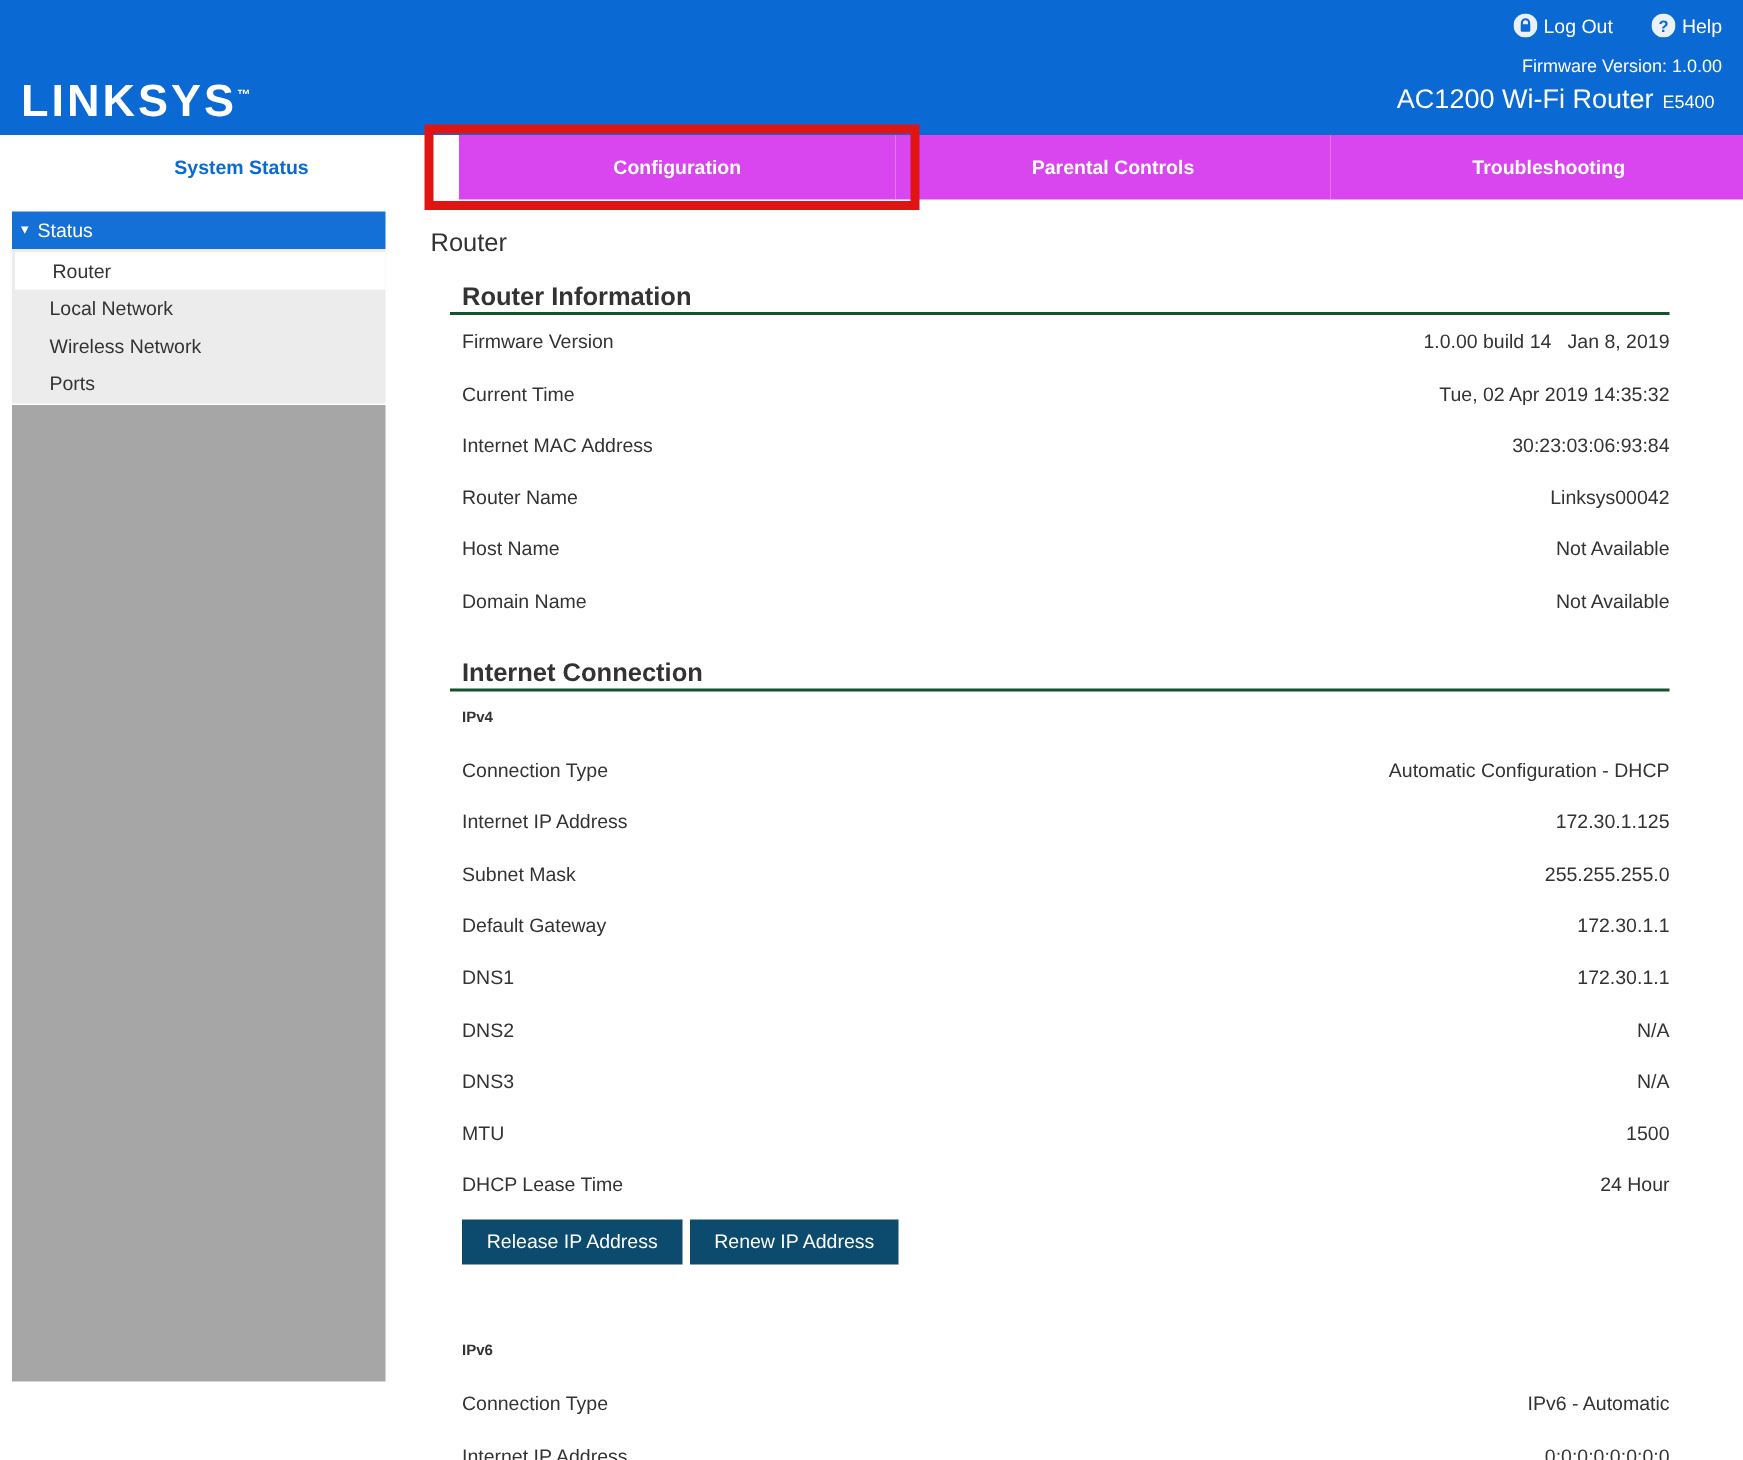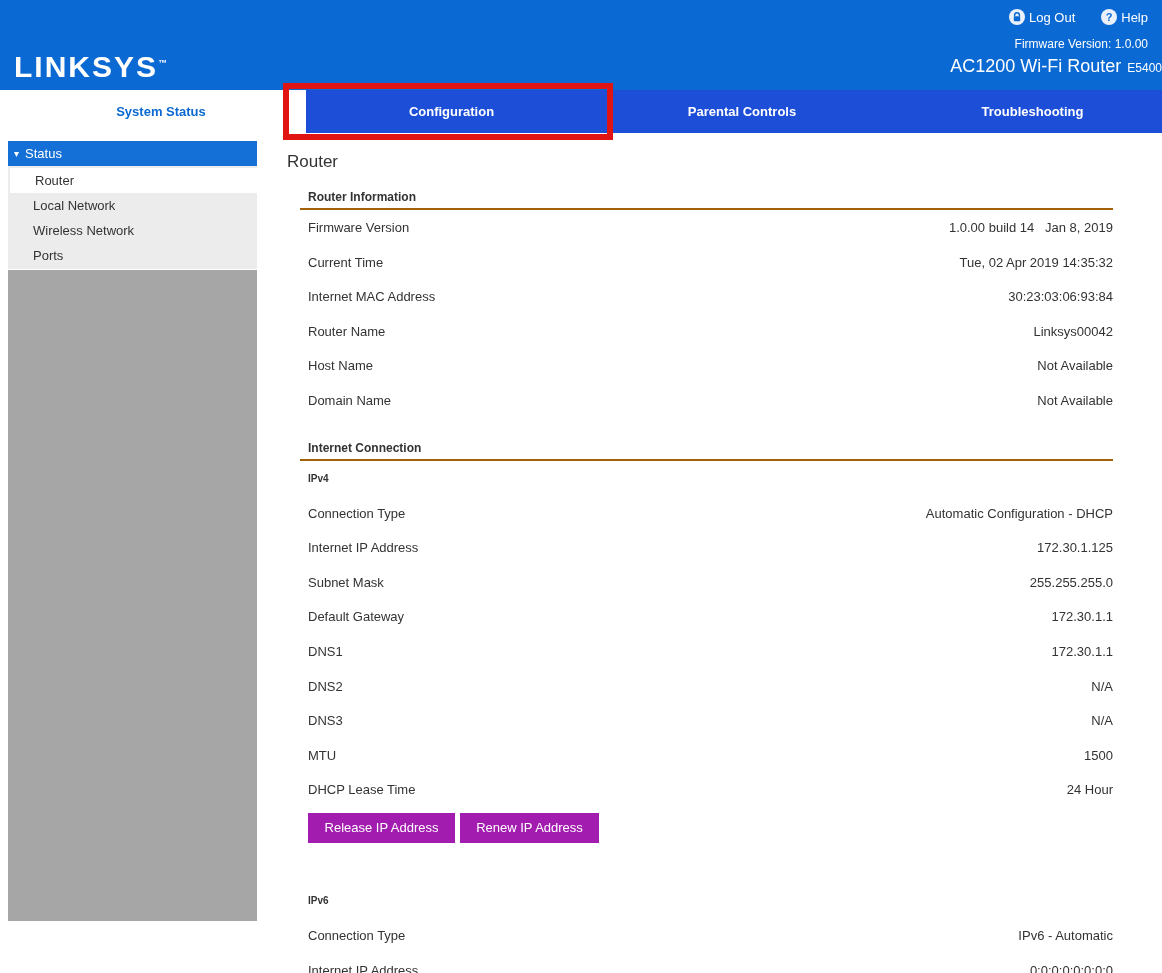--- a/index.html
+++ b/index.html
@@ -8,60 +8,60 @@
 
   
   .header { position:absolute; left:0; top:0; width:1162px; height:90px; background:#0a69d2; }
   .logo { position:absolute; left:14px; top:48px; color:#fff; font-size:30px; font-weight:bold;
           letter-spacing:2px; line-height:30px; }
   .logo sup { font-size:9px; letter-spacing:0; }
   .utils { position:absolute; right:14px; top:9px; display:flex; align-items:center; gap:26px; }
   .util { display:flex; align-items:center; gap:4px; color:#fff; font-size:13px; cursor:pointer; }
   .circ-icon { width:16px; height:16px; display:block; }
   .fw-line { position:absolute; right:14px; top:37px; color:#fff; font-size:12px; }
-  .prod-line { position:absolute; right:0; top:56px; color:#fff; font-size:18px; }
+  .prod-line { position:absolute; right:19px; top:56px; color:#fff; font-size:18px; }
   .prod-line .model { font-size:12px; margin-left:6px; }
 
   
   .navbar { position:absolute; left:16px; top:90px; width:1162px; height:43px; display:flex; }
   .tab { height:43px; display:flex; align-items:center; justify-content:center;
          font-size:13px; font-weight:bold; cursor:pointer; }
   .tab.active { background:#fff; color:#0a69d2; width:290px; }
-  .tab.dark { background:#1d4ed8; color:#fff; }
+  .tab.dark { background:#d946ef; color:#fff; }
   .tab-config { width:291px; } .tab-parental { width:290px; } .tab-trouble { width:291px; }
 
   
   .anno-box { position:absolute; left:283px; top:83px; width:330px; height:57px;
               border:6px solid #e11414; z-index:50; pointer-events:none; background:transparent; }
 
   
   .sidebar { position:absolute; left:8px; top:141px; width:249px; }
   .side-group-hdr { height:25px; background:#1470d6; color:#fff; font-size:13px;
                     display:flex; align-items:center; padding-left:6px; gap:6px; cursor:pointer; }
   .side-group-hdr .tri { font-size:10px; line-height:10px; }
   .side-panel { background:#ececec; padding:2px 0 1px 0; }
   .side-item { height:25px; line-height:25px; padding-left:25px; font-size:13px; color:#333; cursor:pointer; }
   .side-item.selected { background:#fff; margin-left:2px; }
   .side-gray { position:absolute; left:8px; top:270px; width:249px; height:651px; background:#a6a6a6; }
 
   
   .main { position:absolute; left:280px; top:141px; width:882px; }
   .page-title { margin:11px 0 0 7px; font-size:17px; font-weight:normal; line-height:20px; color:#333; }
   .section { margin-left:20px; width:813px; }
-  .sec-hdr { margin-top:18px; font-size:12px; font-weight:bold; padding:0 0 3px 8px;
-             border-bottom:2px solid #a16207; line-height:15px; }
+  .sec-hdr { margin-top:18px; font-size:17px; font-weight:bold; padding:0 0 3px 8px;
+             border-bottom:2px solid #14532d; line-height:15px; }
   .sec-hdr.ic { margin-top:12px; }
   .sub-title { font-size:10px; font-weight:bold; padding-left:8px; line-height:15px; margin-top:10px; }
   .rows { margin-top:11px; }
   .rows.ipv4 { margin-top:21px; } .rows.ipv6 { margin-top:21px; }
   .row { height:34.6px; display:flex; font-size:13px; line-height:14px;justify-content:space-between; }
   .row .lbl { width:239px; padding-left:8px; }
   .row .val { white-space:pre; }
   .btn-row { display:flex; gap:5px; margin:-5px 0 0 8px; }
-  .btn { height:30px; background:#a21caf; color:#fff; font-size:13px; border:none;
+  .btn { height:30px; background:#0c4a6e; color:#fff; font-size:13px; border:none;
          font-family:"Liberation Sans", sans-serif; cursor:pointer; padding:0 10px; }
   .btn.release { width:147px; } .btn.renew { width:139px; }
   .ipv6-title { margin-top:50px; }
 </style>
 </head>
 <body>
 
 <div class="header">
   <div class="logo"><span>LINKSYS</span><sup>™</sup></div>
 

